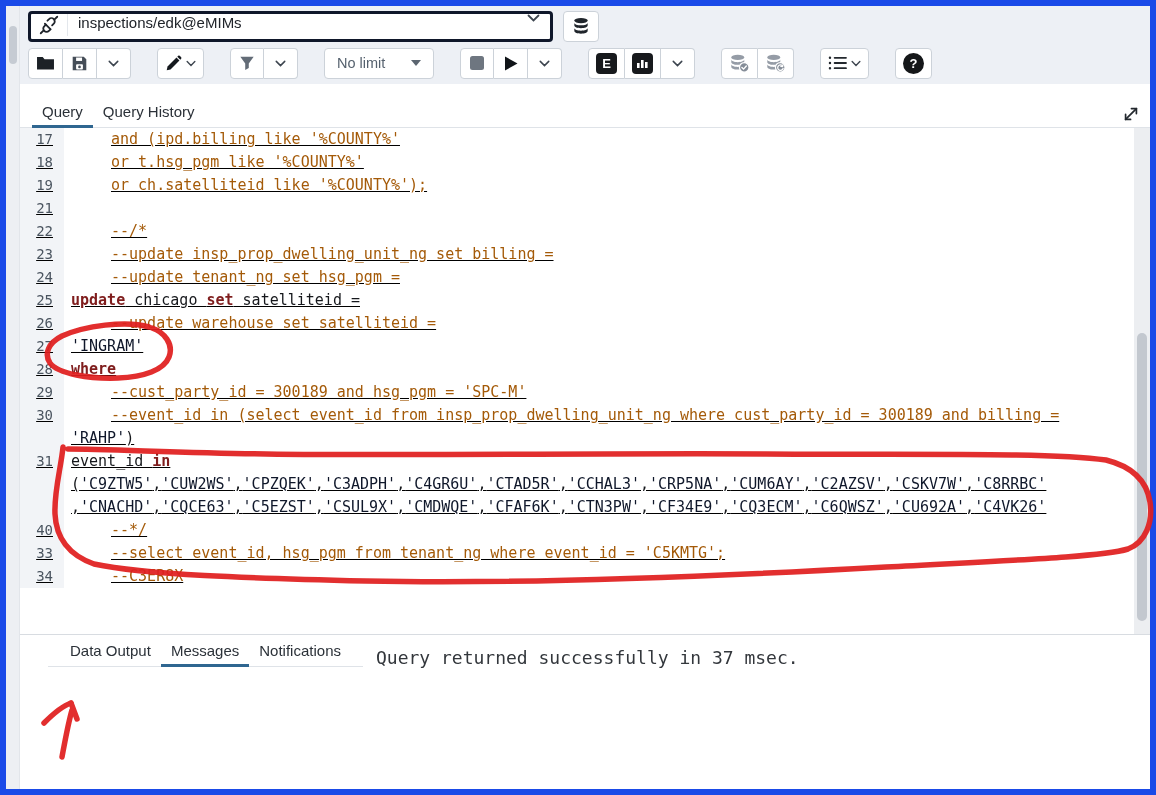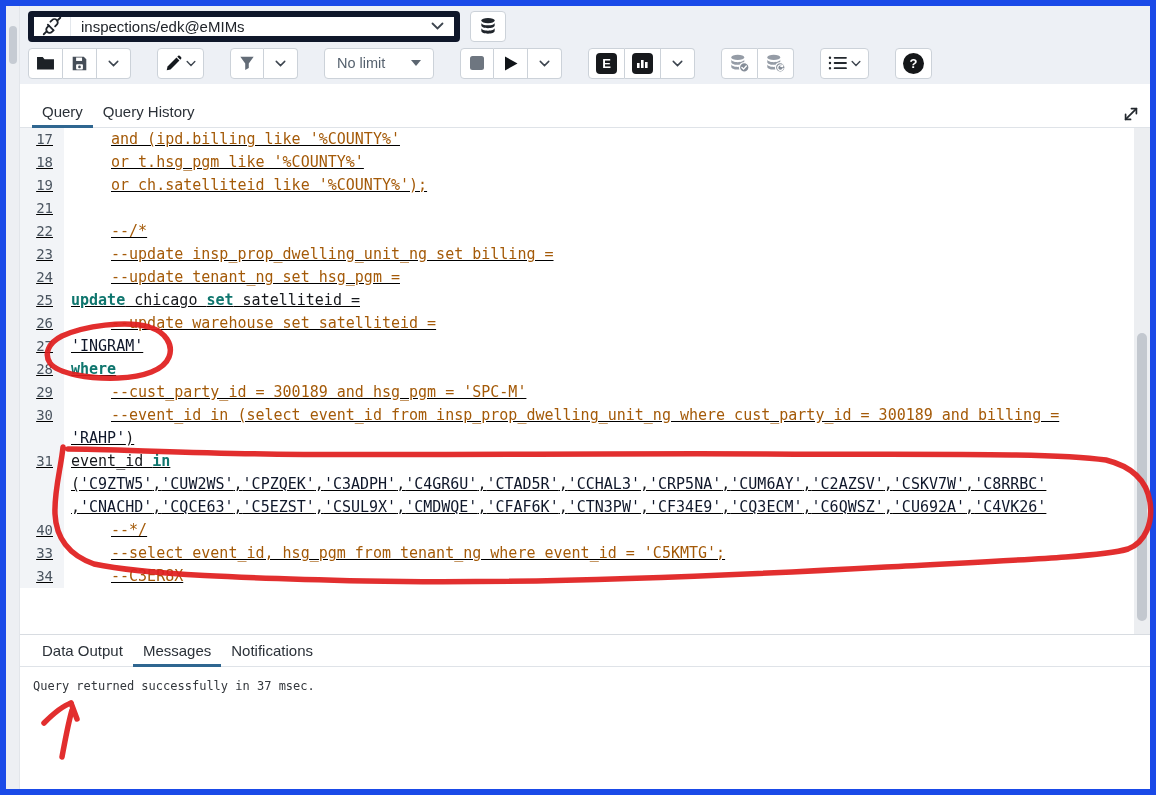--- a/index.html
+++ b/index.html
@@ -10,21 +10,21 @@
 
   
   .left-strip { width:14px; background:#edeff3; border-right:1px solid #e2e5ea; position:relative; flex:0 0 14px; }
   .left-thumb { position:absolute; left:3px; top:20px; width:8px; height:38px; border-radius:4px; background:#c6cbd3; }
 
   .main { flex:1; display:flex; flex-direction:column; min-width:0; }
 
   
   .topbars { background:#edf0f5; padding:4px 8px 5px 8px; }
   .conn-row { display:flex; align-items:center; gap:10px; height:32px; }
-  .combo { display:flex; align-items:center; height:31px; background:#fff; border:6px solid #0f172a; border-radius:4px; overflow:hidden; width:432px; }
+  .combo { display:flex; align-items:flex-start; height:31px; background:#fff; border:3px solid #0f172a; border-radius:4px; overflow:hidden; width:525px; }
   .combo .icon-cell { width:37px; display:flex; align-items:center; justify-content:center; border-right:1px solid #e3e7ec; }
   .combo .label { flex:1; display:flex; align-items:center; padding:0 10px; font-size:15px; color:#20242a; }
   .combo .chev { width:34px; display:flex; align-items:center; justify-content:center; }
   .sq-btn { height:31px; width:36px; background:#fff; border:1px solid #ccd2d9; border-radius:4px; display:flex; align-items:center; justify-content:center; cursor:pointer; }
 
   .tool-row { display:flex; align-items:center; gap:26px; margin-top:5px; height:32px; }
   .btn-group { display:flex; height:31px; border-radius:4px; }
   .tbtn { min-width:34px; padding:0 7px; background:#fff; border:1px solid #ccd2d9; border-left-width:0; display:flex; align-items:center; justify-content:center; gap:4px; cursor:pointer; }
   .btn-group .tbtn:first-child { border-left-width:1px; border-radius:4px 0 0 4px; }
   .btn-group .tbtn:last-child { border-radius:0 4px 4px 0; }
@@ -41,30 +41,30 @@
   .tab.active::after { content:""; position:absolute; left:0; right:0; bottom:-1px; height:3px; background:#2f6690; }
   .expand-btn { margin-left:auto; margin-bottom:4px; cursor:pointer; display:flex; }
 
   
   .editor { position:relative; height:506px; background:#fff; display:flex; overflow:hidden; }
   .cm-scroller { flex:1; overflow:hidden;text-decoration:underline; }
   .cm-line { display:flex; height:23px; line-height:23px; white-space:pre; font-family:"DejaVu Sans Mono", monospace; font-size:15px; }
   .gut { flex:0 0 44px; background:#f2f4f7; color:#4b5560; text-align:right; padding-right:11px; font-size:14px; user-select:none; }
   .code { padding-left:7px; color:#16181c; }
   .code .p { color:#16181c; }
-  .code .k { color:#0f766e; font-weight:bold; }
+  .code .k { color:#7f1d1d; font-weight:bold; }
   .code .c { color:#a45a08;margin-left:40px; }
   .code .s { color:#0f172a; }
   .vscroll { position:absolute; right:0; top:0; width:16px; height:100%; background:#eceef1; }
   .vthumb { position:absolute; right:3px; top:205px; width:10px; height:288px; border-radius:5px; background:#c3c8cf; }
 
   
-  .out-panel { border-top:1px solid #d8dce1; background:#fff; flex:1; display:flex; flex-direction:column; }
+  .out-panel { border-top:1px solid #d8dce1; background:#fff; flex:1; display:flex; flex-direction:row;padding-left:28px; }
   .out-tabs { display:flex; align-items:flex-end; height:32px; border-bottom:1px solid #dfe3e8; padding:0 12px; }
-  .out-msg { font-family:"DejaVu Sans Mono", monospace; font-size:12px; color:#33373c; padding:12px 0 0 13px; }
+  .out-msg { font-family:"DejaVu Sans Mono", monospace; font-size:18px; color:#33373c; padding:12px 0 0 13px; }
 
   
   svg.ic { display:block; }
 
   
   .doodles { position:absolute; inset:0; width:1156px; height:795px; pointer-events:none; z-index:40; }
 </style>
 </head>
 <body>
 

